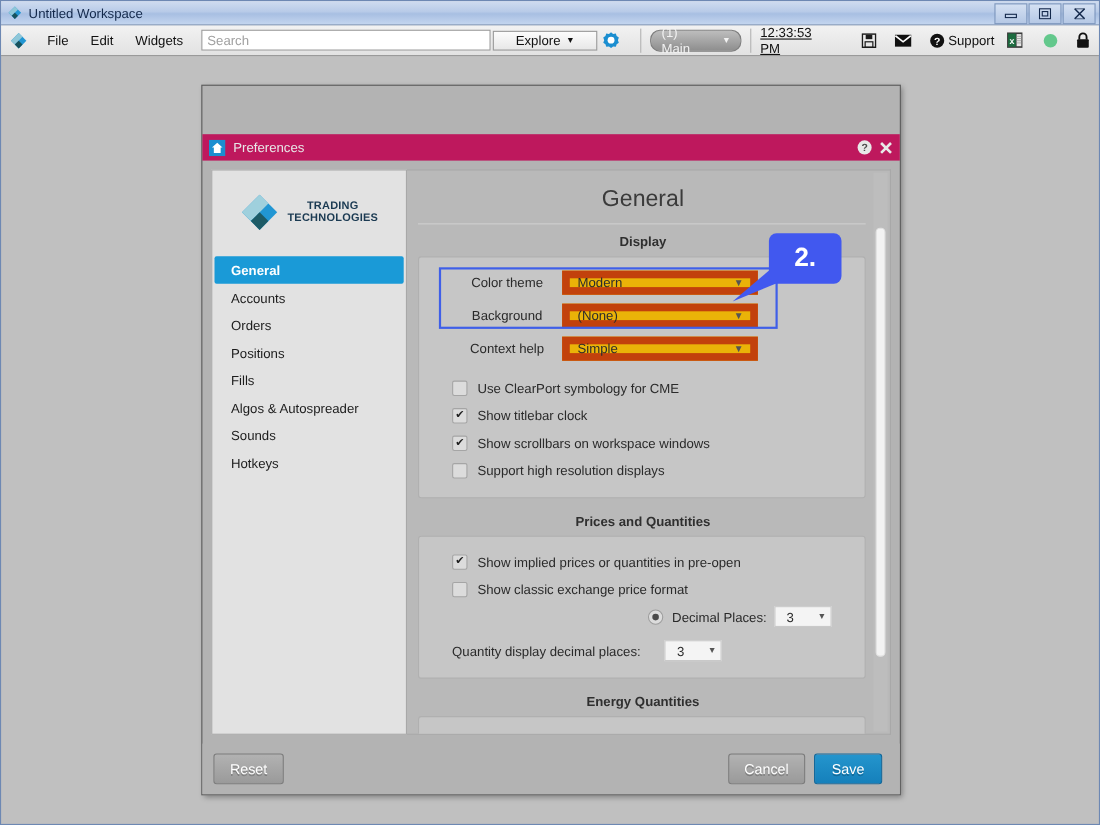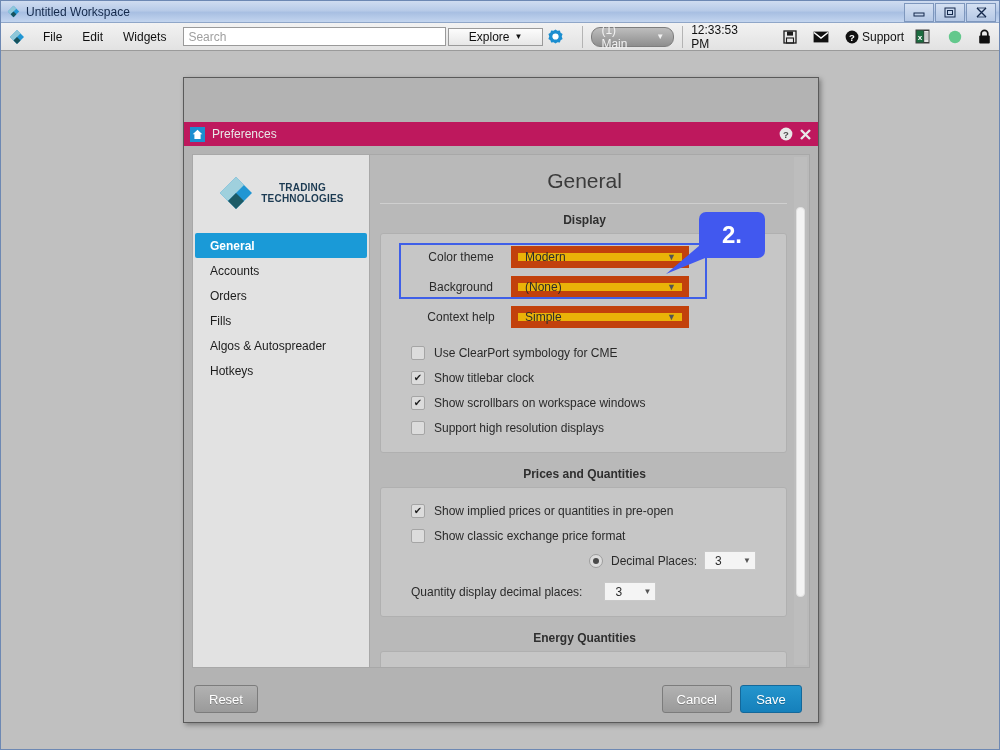--- a/index.html
+++ b/index.html
@@ -106,21 +106,21 @@
     height: 20px;
     border: 1px solid #7d7d7d;
     border-radius: 9px;
     background: linear-gradient(to bottom, #bdbdbd, #8e8e8e);
     color: #f2f2f2;
     font-size: 12px;
     display: flex; align-items: center; gap: 14px;
     padding: 0 9px;
     box-sizing: border-box;
   }
-  #clock { font-size: 12px; color: #101010; margin-right: 18px;}
+  #clock { font-size: 12px; color: #101010; margin-right: 18px; text-decoration: underline;}
   .tb-icon { display:flex; align-items:center; justify-content:center; }
   #support-label { font-size: 12px; color: #101010; margin-left: 1px;}
 
   
   #prefs-dialog {
     position: absolute;
     left: 182px; top: 76px;
     width: 636px; height: 646px;
     background: #b3b3b3;
     border: 1px solid #5a5a5a;
@@ -576,24 +576,30 @@
         <div class="nav-item active">
           <span>General</span>
         </div>
         <div class="nav-item">
           <span>Accounts</span>
         </div>
         <div class="nav-item">
           <span>Orders</span>
         </div>
         <div class="nav-item">
+          <span>Positions</span>
+        </div>
+        <div class="nav-item">
           <span>Fills</span>
         </div>
         <div class="nav-item">
           <span>Algos &amp; Autospreader</span>
+        </div>
+        <div class="nav-item">
+          <span>Sounds</span>
         </div>
         <div class="nav-item">
           <span>Hotkeys</span>
         </div>
       </div>
 
       <div id="prefs-content">
         <div id="content-scroll">
 
           <div id="page-title">General</div>

